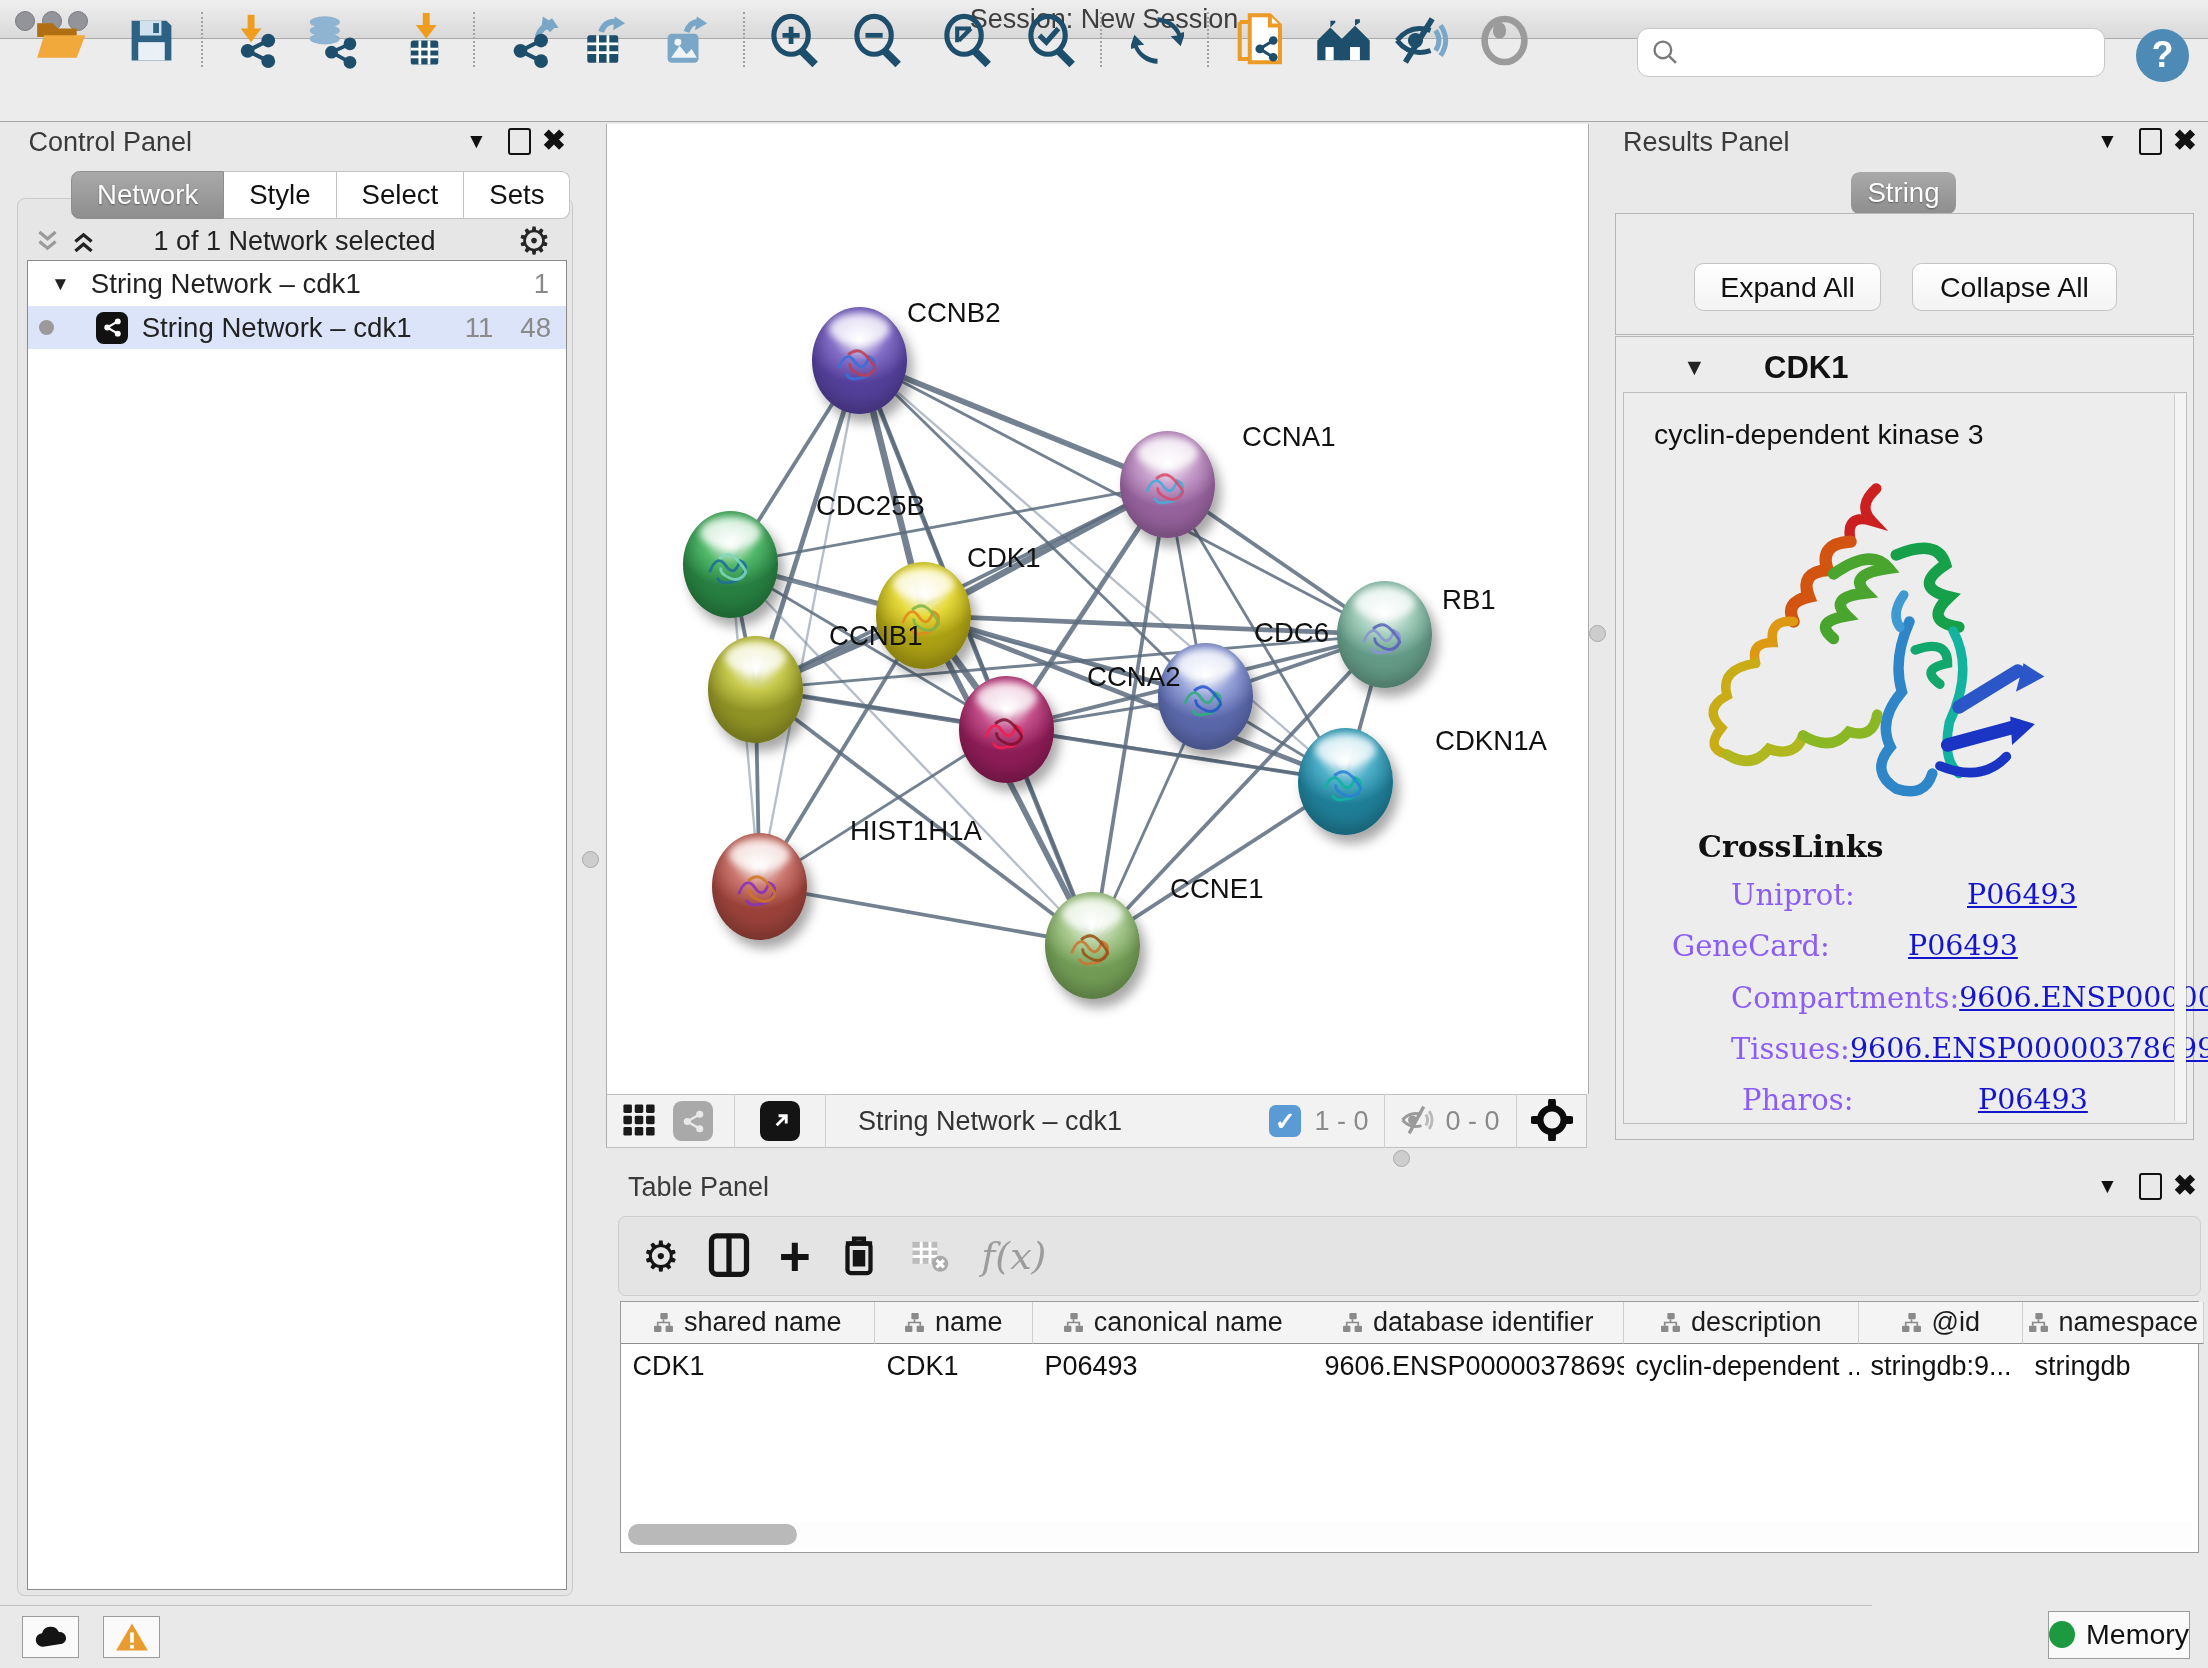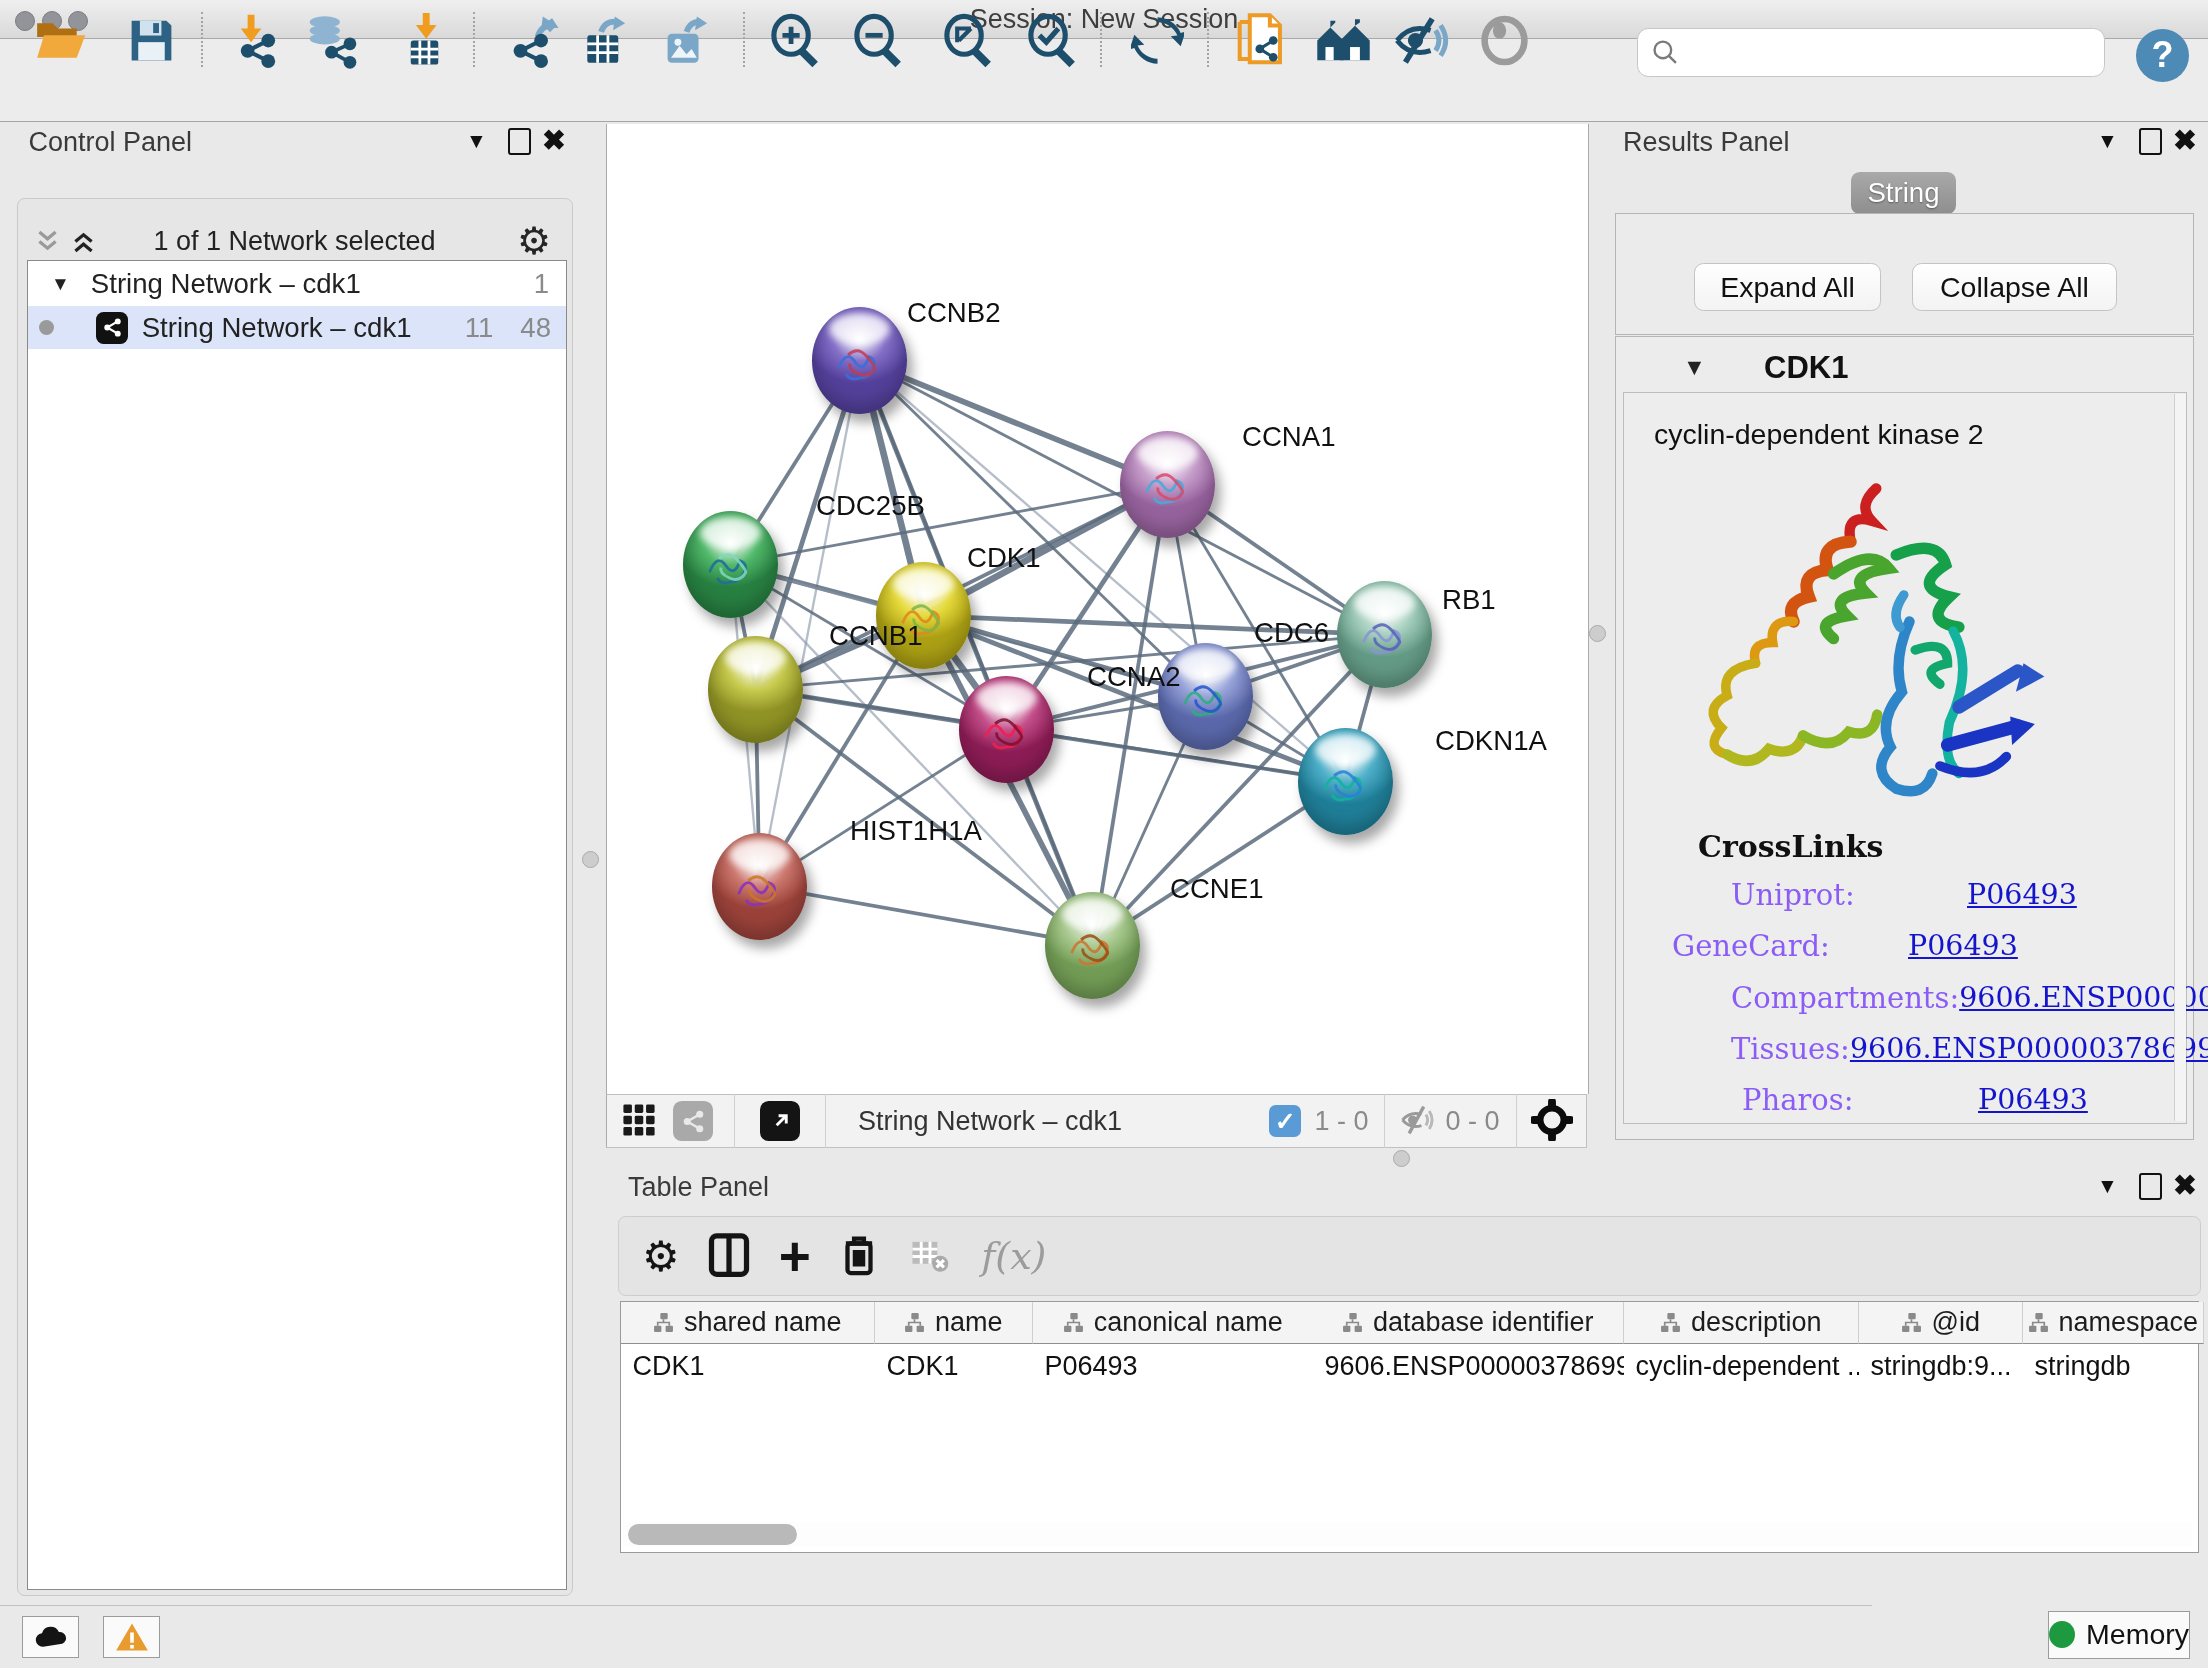--- a/index.html
+++ b/index.html
@@ -276,20 +276,26 @@
       </svg>
   </div>
   <div class="abs helpbtn">?</div>
 
   <div class="abs panel-title" style="left:28.5px;top:127px;">Control Panel</div>
   <div class="abs mi-caret" style="left:466px;top:129px;">▼</div>
   <div class="abs mi-float" style="left:508px;top:128px;"></div>
   <div class="abs mi-close" style="left:542px;top:129px;">✖</div>
 
   <div class="abs cp-box"></div>
+  <div class="abs tabseg" style="left:71px;top:171px;height:46px;" id="cp-tabs">
+      <div class="tab sel" style="padding: 0px 25px;">Network</div>
+      <div class="tab" style="padding: 0px 25px;">Style</div>
+      <div class="tab" style="padding: 0px 25px;">Select</div>
+      <div class="tab" style="padding: 0px 25px;">Sets</div>
+    </div>
 
   <div class="abs" style="left:34px;top:228px;">
     <svg width="27" height="27" viewBox="0 0 20 20" fill="none" stroke="#9a9a9a" stroke-width="2.4">
         <path d="M4 3 l6 5 6-5 M4 10 l6 5 6-5"></path>
       </svg>
   </div>
   <div class="abs" style="left:70px;top:228px;">
     <svg width="27" height="27" viewBox="0 0 20 20" fill="none" stroke="#222" stroke-width="2.4">
         <path d="M4 17 l6-5 6 5 M4 10 l6-5 6 5"></path>
       </svg>
@@ -523,21 +529,21 @@
 
   <div class="abs rp-box1"></div>
   <div class="abs btn" style="left:1694px;top:263px;width:185px;height:46px;">Expand All</div>
   <div class="abs btn" style="left:1912px;top:263px;width:203px;height:46px;">Collapse All</div>
 
   <div class="abs rp-box2"></div>
   <div class="abs" style="left:1683px;top:354px;font-size:23px;">▼</div>
   <div class="abs" style="left:1764px;top:350px;font-size:31px;font-weight:bold;color:#111;">CDK1</div>
 
   <div class="abs rp-inner">
-    <div style="position:absolute;left:30px;top:25px;font-size:28.5px;color:#111;">cyclin-dependent kinase 2</div>
+    <div style="position:absolute;left:30px;top:25px;font-size:28.5px;color:#111;">cyclin-dependent kinase 3</div>
 
     <svg style="position:absolute;left:48px;top:67px;" width="380" height="380" viewBox="0 0 400 400" fill="none" stroke-linecap="round">
       <path d="M215 30 q-20 18 -5 34 q-28 -8 -22 22" stroke="#cc2020" stroke-width="11"></path>
       <path d="M188 86 q-34 2 -24 30 q-30 2 -20 28 q-26 6 -16 26" stroke="#d25410" stroke-width="13"></path>
       <path d="M128 170 q-26 -2 -22 22 q-24 0 -18 22" stroke="#dd9911" stroke-width="10"></path>
       <path d="M88 214 q-38 6 -30 34 q-26 14 -6 34 q-18 22 6 28" stroke="#c9ad17" stroke-width="10"></path>
       <path d="M58 310 q26 16 44 -6 q28 10 36 -14" stroke="#b1b81f" stroke-width="11"></path>
       <path d="M138 290 q30 18 48 -4 q26 8 30 -18" stroke="#8ab723" stroke-width="11"></path>
       <path d="M170 120 q40 -28 58 -6 q-44 6 -24 26 q-40 4 -20 24 q-36 6 -14 24" stroke="#49a52d" stroke-width="12"></path>
       <path d="M236 100 q44 -18 52 10 q-36 24 4 34 q-28 26 10 32" stroke="#16a04a" stroke-width="12"></path>

